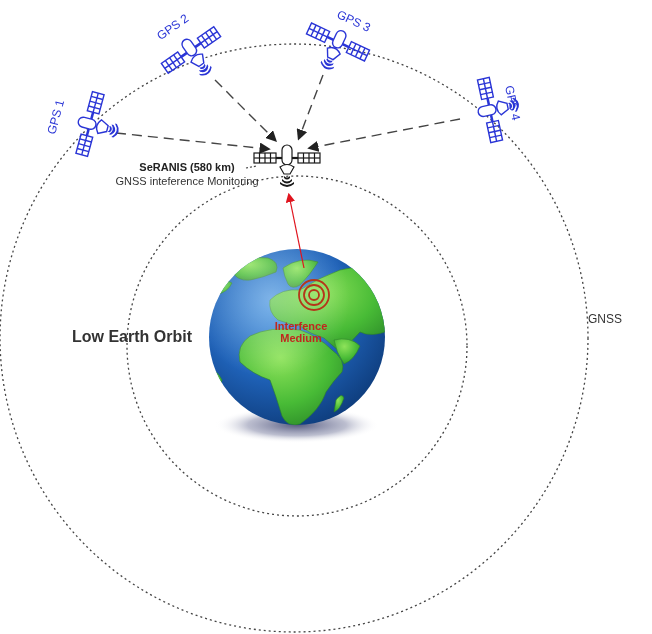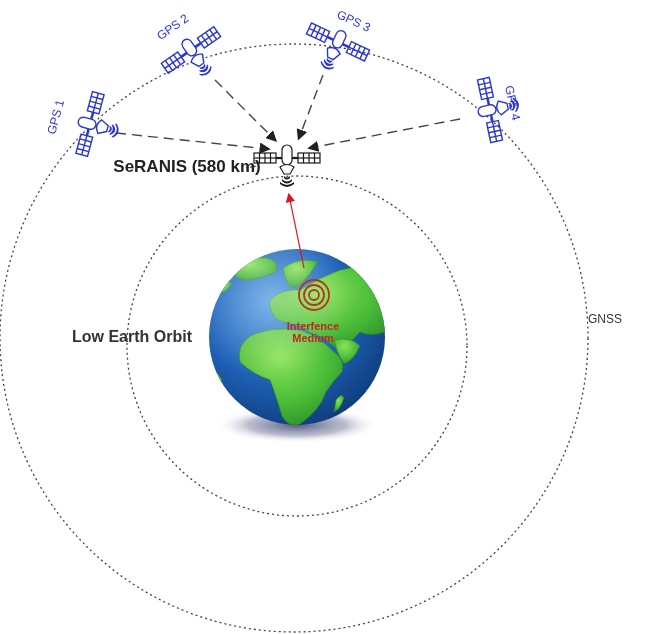--- a/index.html
+++ b/index.html
@@ -1,18 +1,18 @@
 <!DOCTYPE html>
 <html><head>
 <meta charset="utf-8">
 <style>
   html, body { margin: 0; padding: 0; background: #ffffff; }
   body { width: 652px; height: 634px; position: relative; overflow: hidden; font-family: "Liberation Sans", sans-serif; }
   #stage { position: absolute; left: 0; top: 0; width: 652px; height: 634px; }
-  .lbl { position: absolute; color: #333333; font-size: 17px; line-height: 14px; text-align: center; white-space: nowrap; }
+  .lbl { position: absolute; color: #333333; font-size: 11px; line-height: 14px; text-align: center; white-space: nowrap; }
   .gps-lbl { position: absolute; color: #2a35d6; font-size: 12px; white-space: nowrap; transform-origin: center center; }
   .serranis-title { font-weight: bold; color: #222222; }
   .interf { position: absolute; color: #c0281e; font-weight: bold; font-size: 11px; line-height: 12px; text-align: center; white-space: nowrap; }
 </style>
 </head>
 <body>
 
 <div id="stage">
   <svg width="652" height="634" viewBox="0 0 652 634" xmlns="http://www.w3.org/2000/svg" style="position:absolute;left:0;top:0;">
     <defs>
@@ -151,24 +151,25 @@
     </g>
   </svg>
 
   <div class="gps-lbl" style="left:38px;top:110px;transform:rotate(-75deg);">GPS 1</div>
   <div class="gps-lbl" style="left:155px;top:20px;transform:rotate(-35deg);">GPS 2</div>
   <div class="gps-lbl" style="left:336px;top:14px;transform:rotate(25deg);">GPS 3</div>
   <div class="gps-lbl" style="left:495px;top:96px;transform:rotate(78deg);">GPS 4</div>
 
   <div class="lbl" style="left:112px;top:160px;width:150px;">
     <div class="serranis-title">SeRANIS (580 km)</div>
+    <div>GNSS inteference  Monitoring</div>
   </div>
 
   <div class="lbl" style="left:72px;top:330px;font-size:16px;font-weight:bold;">Low Earth Orbit</div>
   <div class="lbl" style="left:544px;top:312px;width:122px;font-size:12px;">
     <div>GNSS</div>
   </div>
 
-  <div class="interf" style="left:270px;top:320px;width:86px;">
+  <div class="interf" style="left:258px;top:320px;width:86px;">
     <div>Interfence</div>
     <div>Medium</div>
   </div>
 </div>
 
 </body></html>

